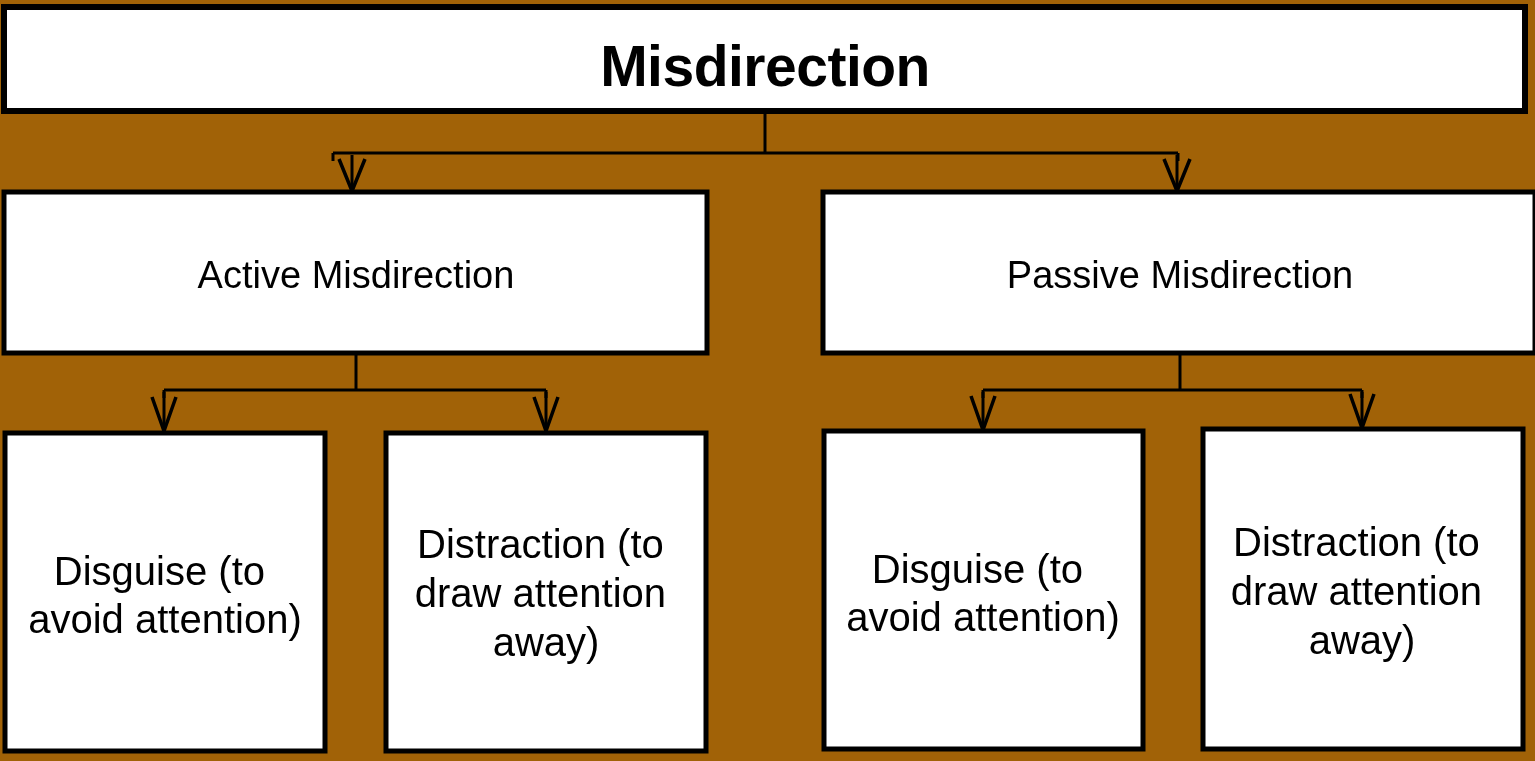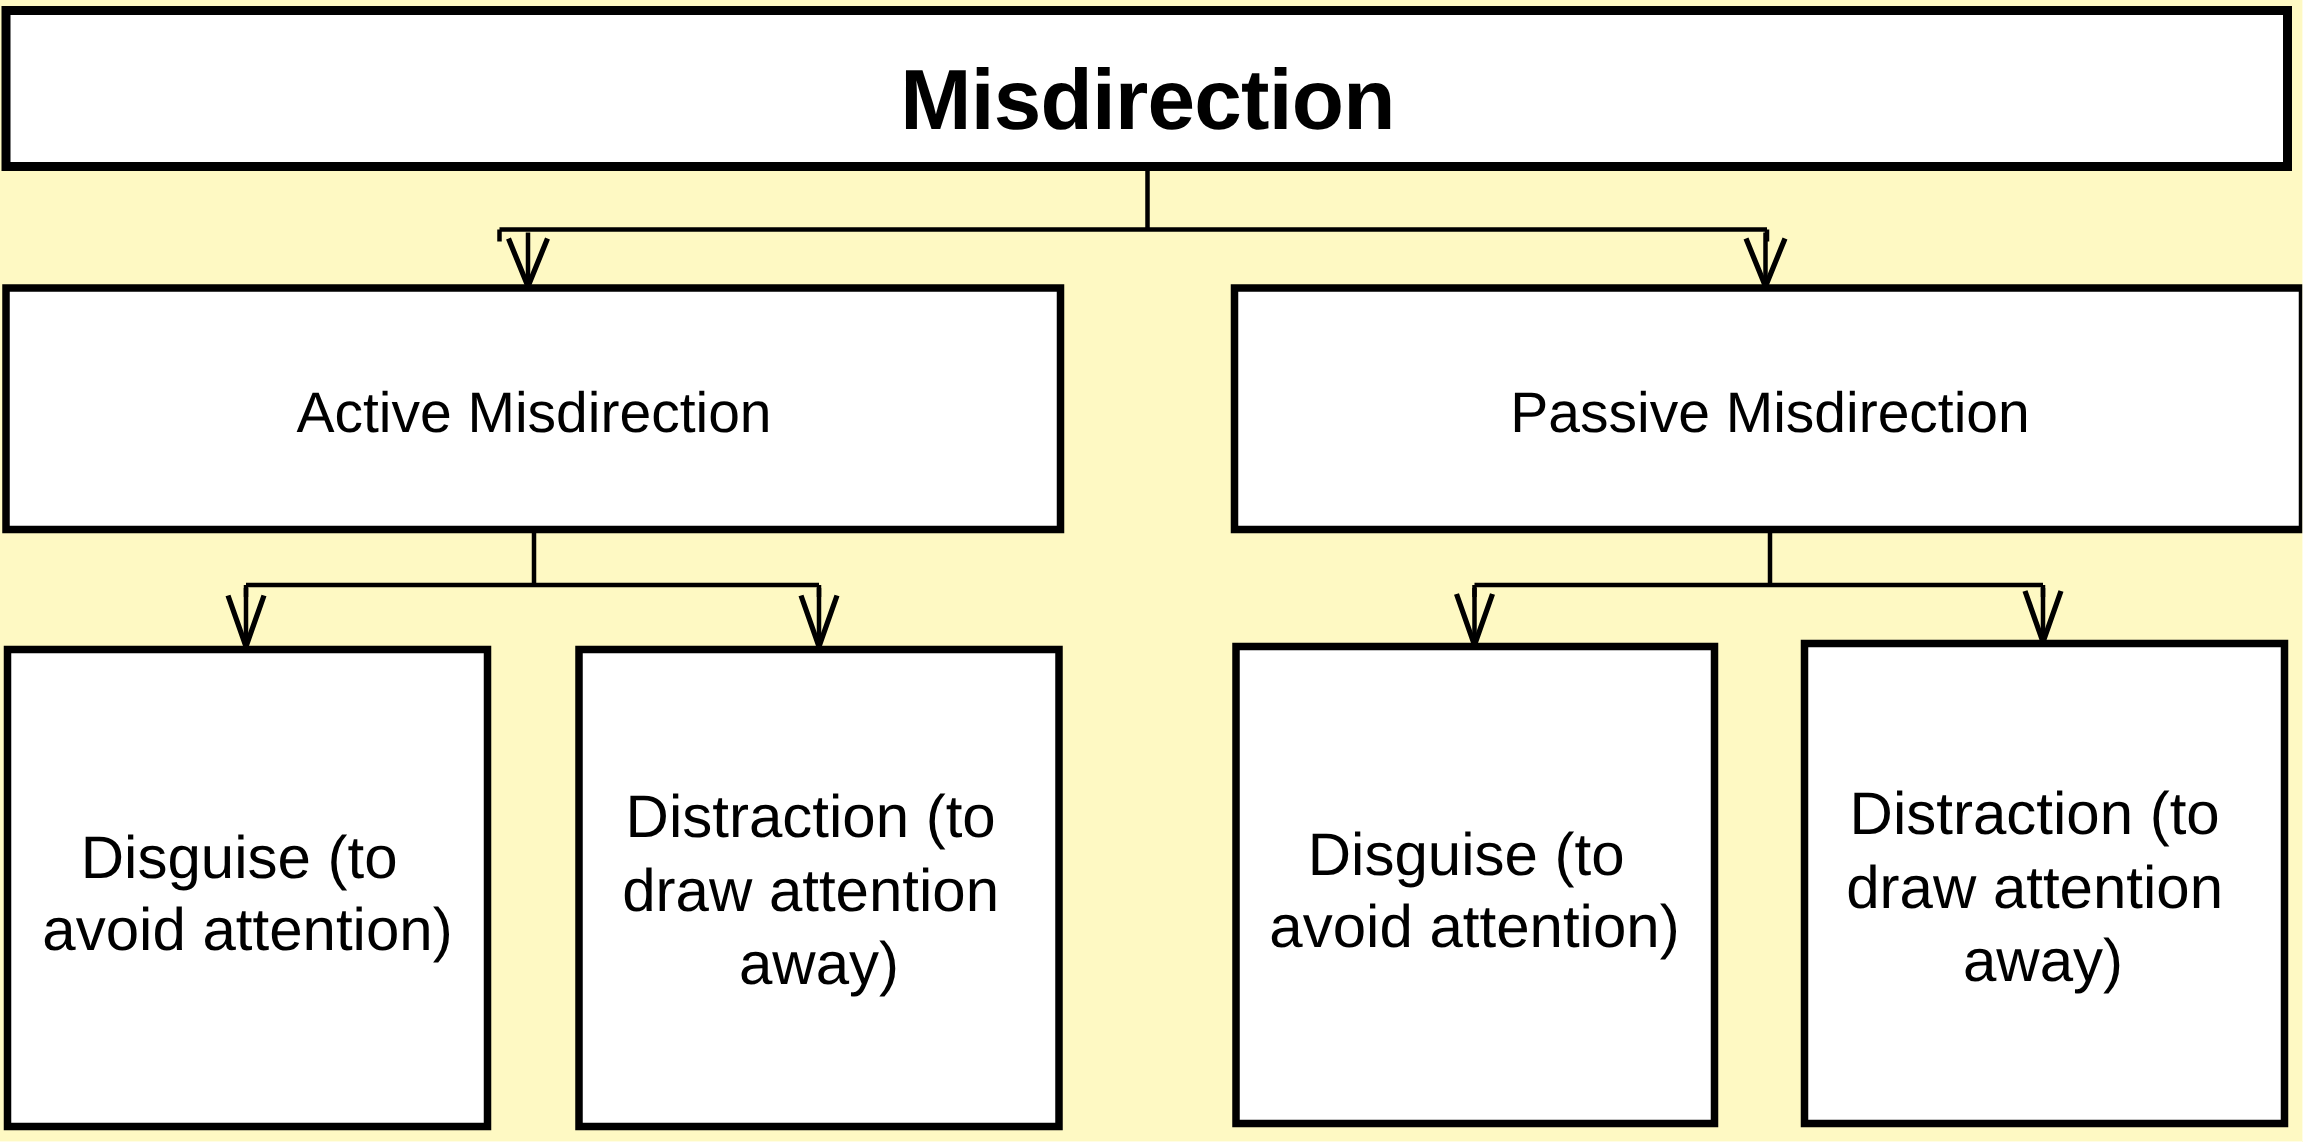--- a/index.html
+++ b/index.html
@@ -10,21 +10,21 @@
   body {
     width: 1535px;
     height: 761px;
     overflow: hidden;
     font-family: "Liberation Sans", sans-serif;
   }
   #diagram-root {
     position: relative;
     width: 1535px;
     height: 761px;
-    background: #fef9c3;
+    background: #a16207;
   }
   svg#tree-svg {
     position: absolute;
     left: 0;
     top: 0;
     width: 1535px;
     height: 761px;
     display: block;
   }
   .node-box {

